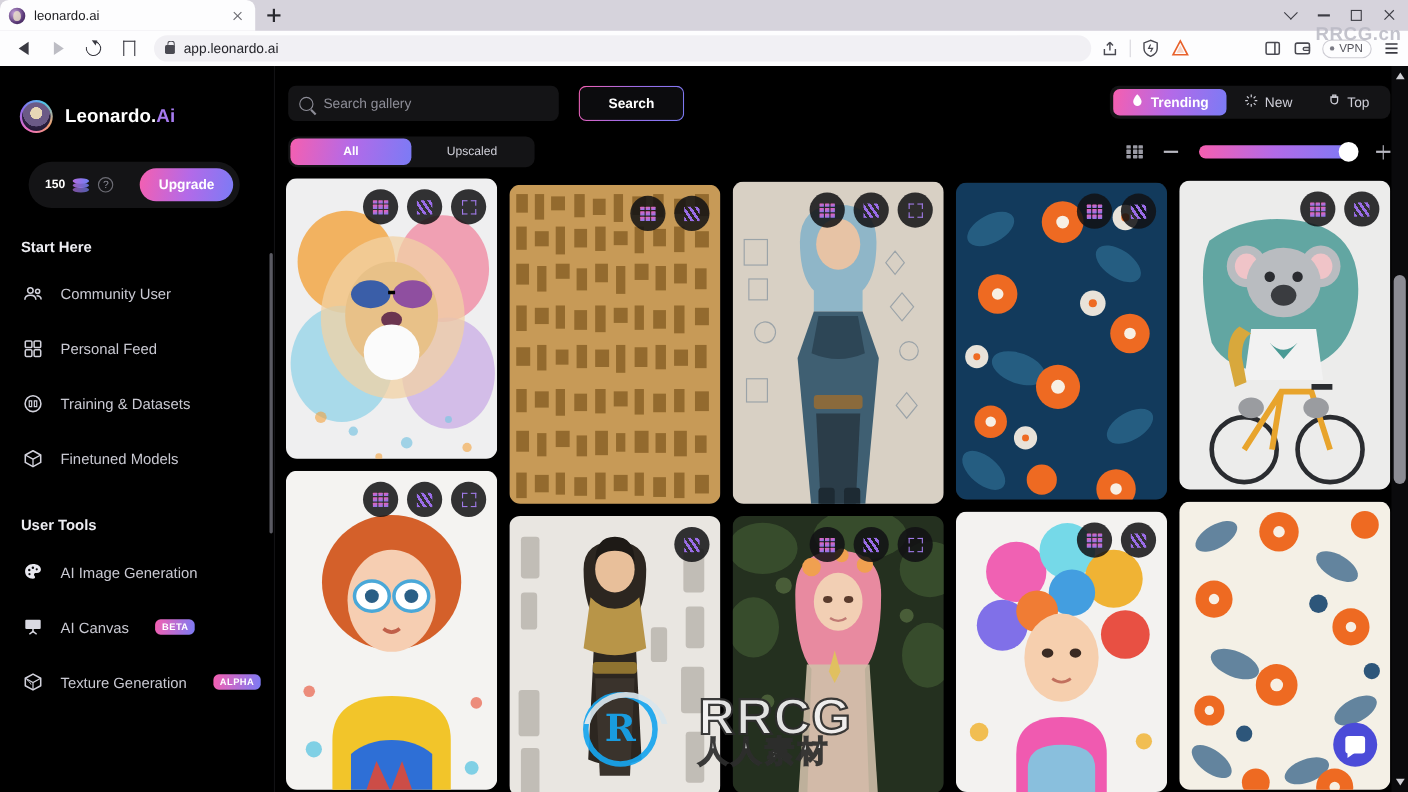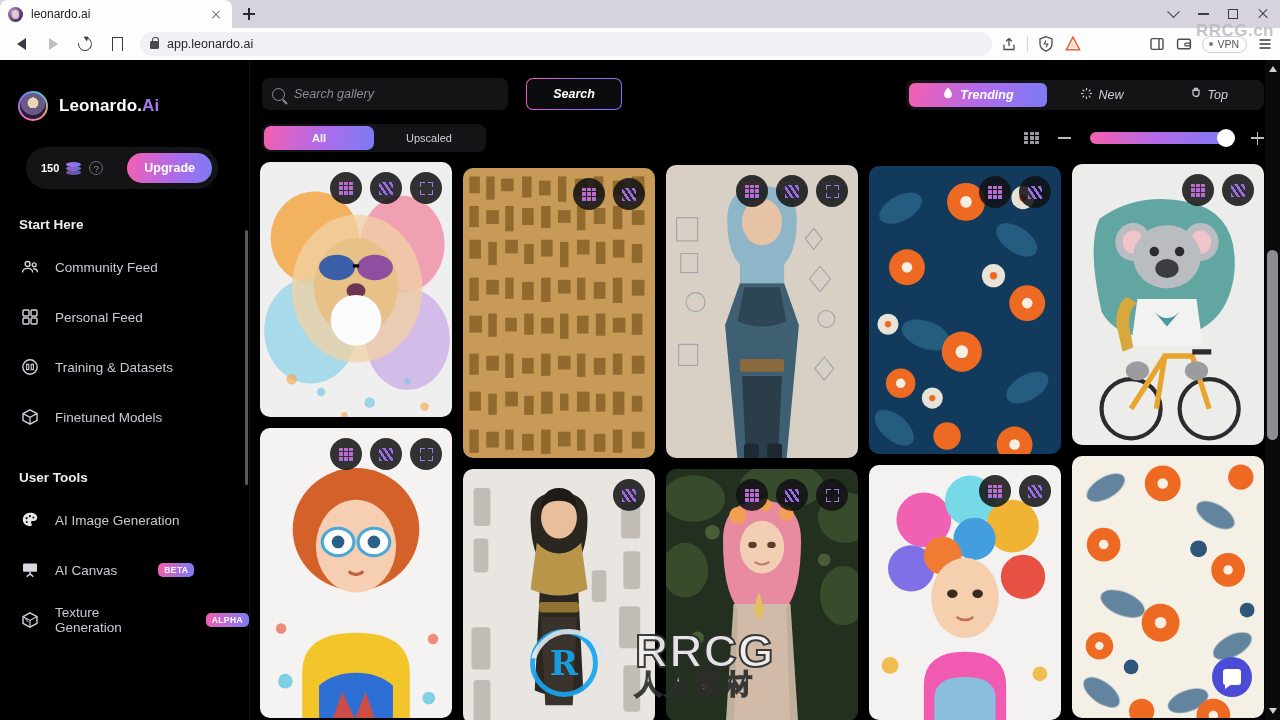--- a/index.html
+++ b/index.html
@@ -162,33 +162,33 @@
     height:50px; display:flex; align-items:center; gap:15px; padding-left:19px;
     color:#c9c9d2; font-size:13.5px; position:relative;
   }
   .navitem.active { background:#1a1a1d; color:#fff; }
   .navitem.active::before {
     content:""; position:absolute; left:0; top:0; bottom:0; width:3px;
     background:linear-gradient(#f55fb0,#7b7bf5);
   }
   .navicon { width:21px;height:21px;flex:none;display:flex;align-items:center;justify-content:center;}
   .badge {
-    margin-left:26px; padding:2px 6px 2.5px; border-radius:5px; font-size:8.5px;
+    margin-left:9px; padding:2px 6px 2.5px; border-radius:5px; font-size:8.5px;
     font-weight:700; color:#fff; letter-spacing:.4px;
     background:linear-gradient(100deg,#f55fb0,#7b7bf5);
   }
   .sb-scroll {
     position:absolute; right:1px; top:170px; width:3px; height:255px;
     background:#5a5a62; border-radius:2px;
   }
 
   
   .main { flex:1; position:relative; background:#000; overflow:hidden; }
   .toolbar { height: 96px; padding: 18px 16px 0 12px; position:relative; }
-  .tb-row1 { display:flex; align-items:flex-end;font-style:italic; }
+  .tb-row1 { display:flex; align-items:flex-start; }
   .search-wrap {
     width:246px; height:32px; background:#141416; border-radius:7px;
     display:flex; align-items:center; gap:9px; padding:0 10px;
   }
   .mag { width:13px;height:13px;border:1.6px solid #8d8d97;border-radius:50%;position:relative;flex:none;}
   .mag::after{content:"";position:absolute;right:-4px;bottom:-3px;width:6px;height:1.6px;
     background:#8d8d97;transform:rotate(45deg);}
   .search-ph { font-size:12.5px; color:#8d8d97; }
   .search-btn {
     margin-left:18px; width:96px;height:32px; border-radius:7px;
@@ -196,21 +196,21 @@
     background-image: linear-gradient(#0c0c0e,#0c0c0e), linear-gradient(110deg,#f55fb0,#9b6ce8,#7b7bf5);
     background-origin:border-box; background-clip:padding-box,border-box;
     display:flex;align-items:center;justify-content:center;
     color:#fff;font-size:12.5px;font-weight:600;
   }
   .sortgroup {
     margin-left:auto; height:30px; background:#141416; border-radius:8px;
     display:flex; align-items:center; padding:3px;
   }
   .sortbtn {
-    height:24px; padding:0 33px; border-radius:6px; display:flex; align-items:center;
+    height:24px; padding:0 16px; border-radius:6px; display:flex; align-items:center;
     gap:6px; color:#cfcfd8; font-size:12.5px;
   }
   .sortbtn.active {
     background:linear-gradient(100deg,#f55fb0 0%, #b36ae8 50%, #7b7bf5 100%);
     color:#fff; font-weight:600;
   }
 
   .tb-row2 { display:flex; align-items:center; margin-top:14px; }
   .seg {
     width:224px; height:28px; background:#141416; border-radius:8px; display:flex; padding:2px;
@@ -454,21 +454,21 @@
 
         <div class="navitem">
           <span class="navicon">
             <svg width="20" height="20" viewBox="0 0 20 20">
                 <circle cx="7.6" cy="7" r="2.5" fill="none" stroke="#d2d2dc" stroke-width="1.4"></circle>
                 <circle cx="14.2" cy="7.8" r="1.9" fill="none" stroke="#d2d2dc" stroke-width="1.4"></circle>
                 <path d="M2.6 15.4c0-2.6 2.2-4 5-4s5 1.4 5 4" fill="none" stroke="#d2d2dc" stroke-width="1.4"></path>
                 <path d="M13.2 11.8c2.3 0 4.2 1.2 4.2 3.4" fill="none" stroke="#d2d2dc" stroke-width="1.4"></path>
               </svg>
           </span>
-          <span>Community Feed</span>
+          <span>Community User</span>
         </div>
 
         <div class="navitem">
           <span class="navicon">
             <svg width="20" height="20" viewBox="0 0 20 20">
                 <g fill="none" stroke="#d2d2dc" stroke-width="1.4">
                   <rect x="3" y="3" width="6" height="6" rx="1"></rect>
                   <rect x="11" y="3" width="6" height="6" rx="1"></rect>
                   <rect x="3" y="11" width="6" height="6" rx="1"></rect>
                   <rect x="11" y="11" width="6" height="6" rx="1"></rect>

